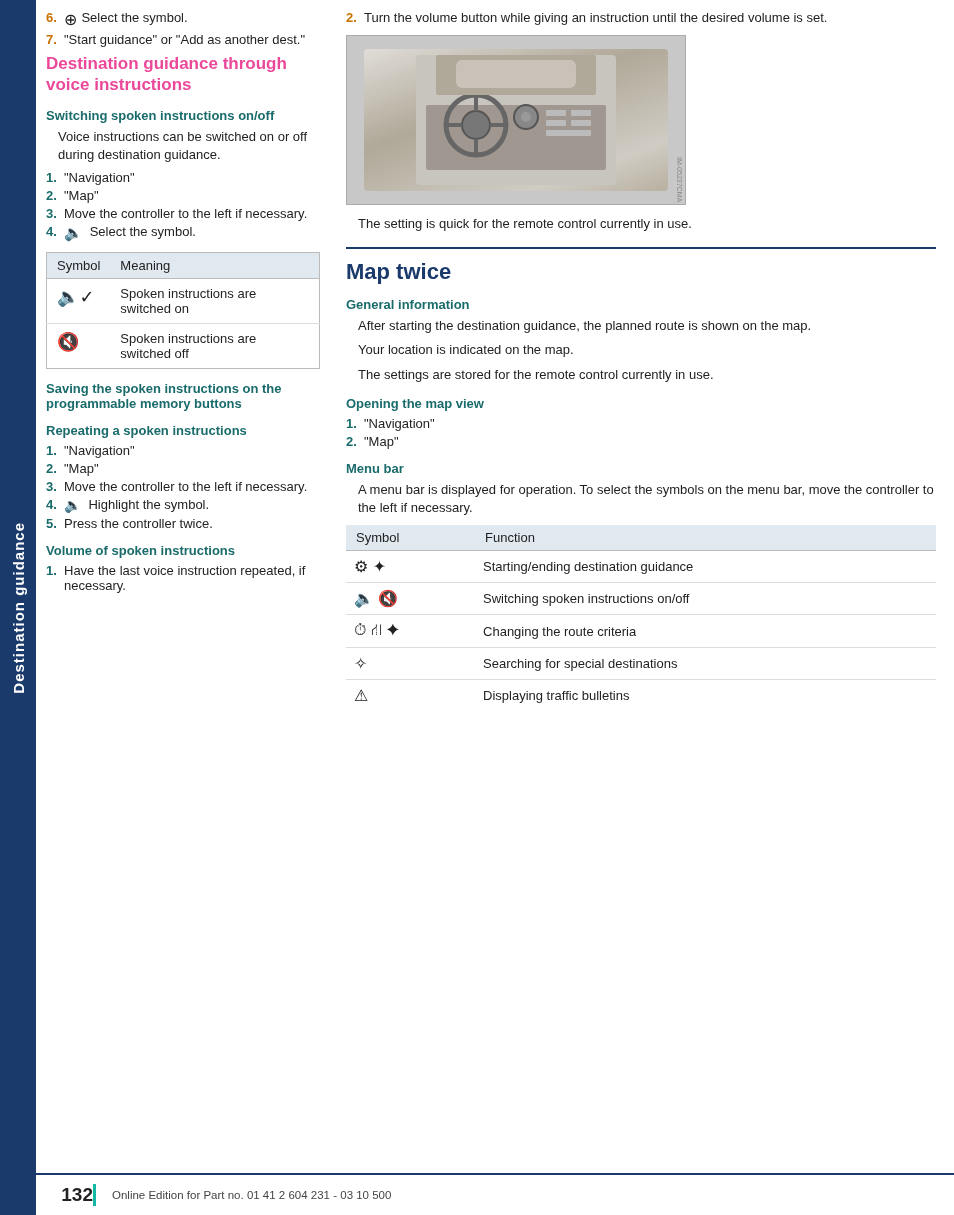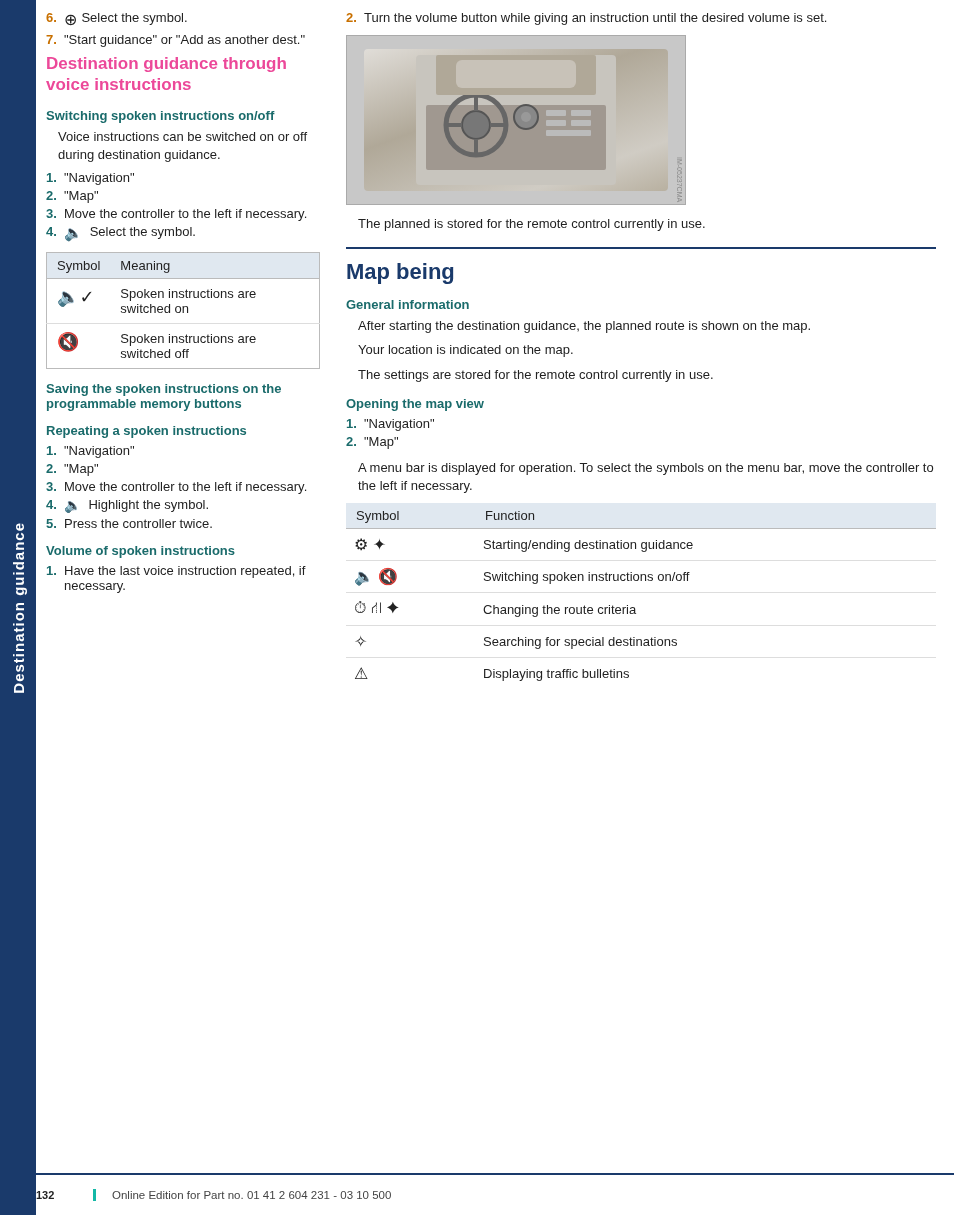--- a/index.html
+++ b/index.html
@@ -199,22 +199,22 @@
       bottom: 0;
       left: 36px;
       right: 0;
       height: 42px;
       display: flex;
       align-items: center;
       border-top: 2px solid #1a3a6b;
     }
     .footer-page {
       width: 60px;
-      text-align: left;
-      font-size: 11px;
+      text-align: right;
+      font-size: 19px;
       font-weight: bold;
       border-right: 3px solid #14b8a6;
     }
     .footer-note {
       padding-left: 16px;
       font-size: 11.5px;
       color: #444;
     }
 
     .top-intro {
@@ -362,43 +362,44 @@
           <rect x="155" y="65" width="20" height="6" fill="#bbb" rx="1"></rect>
           <rect x="130" y="75" width="45" height="6" fill="#bbb" rx="1"></rect>
 
           <rect x="20" y="0" width="160" height="40" fill="#b0a898" rx="2"></rect>
           <rect x="40" y="5" width="120" height="28" fill="#c8c2b8" rx="6"></rect>
         </svg>
       </div>
       <span class="car-image-watermark">IM-05237CMA</span>
     </div>
 
-    <p class="body-text">The planned is stored for the remote control currently in use.</p>
+    <p class="body-text">The setting is quick for the remote control currently in use.</p>
 
     <hr class="divider">
 
-    <h2 class="map-view-title">Map being</h2>
+    <h2 class="map-view-title">Map twice</h2>
 
     <h3 class="subsection-title">General information</h3>
     <p class="body-text">After starting the destination guidance, the planned route is shown on the map.</p>
     <p class="body-text">Your location is indicated on the map.</p>
     <p class="body-text">The settings are stored for the remote control currently in use.</p>
 
     <h3 class="subsection-title">Opening the map view</h3>
     <ul class="step-list">
       <li>
         <span class="step-num" style="color:#1a6b6b;">1.</span>
         <span>"Navigation"</span>
       </li>
       <li>
         <span class="step-num" style="color:#1a6b6b;">2.</span>
         <span>"Map"</span>
       </li>
     </ul>
 
+    <h3 class="subsection-title">Menu bar</h3>
     <p class="body-text">A menu bar is displayed for operation. To select the symbols on the menu bar, move the controller to the left if necessary.</p>
 
     <table class="function-table">
       <thead>
         <tr>
           <th>Symbol</th>
           <th>Function</th>
         </tr>
       </thead>
       <tbody>

